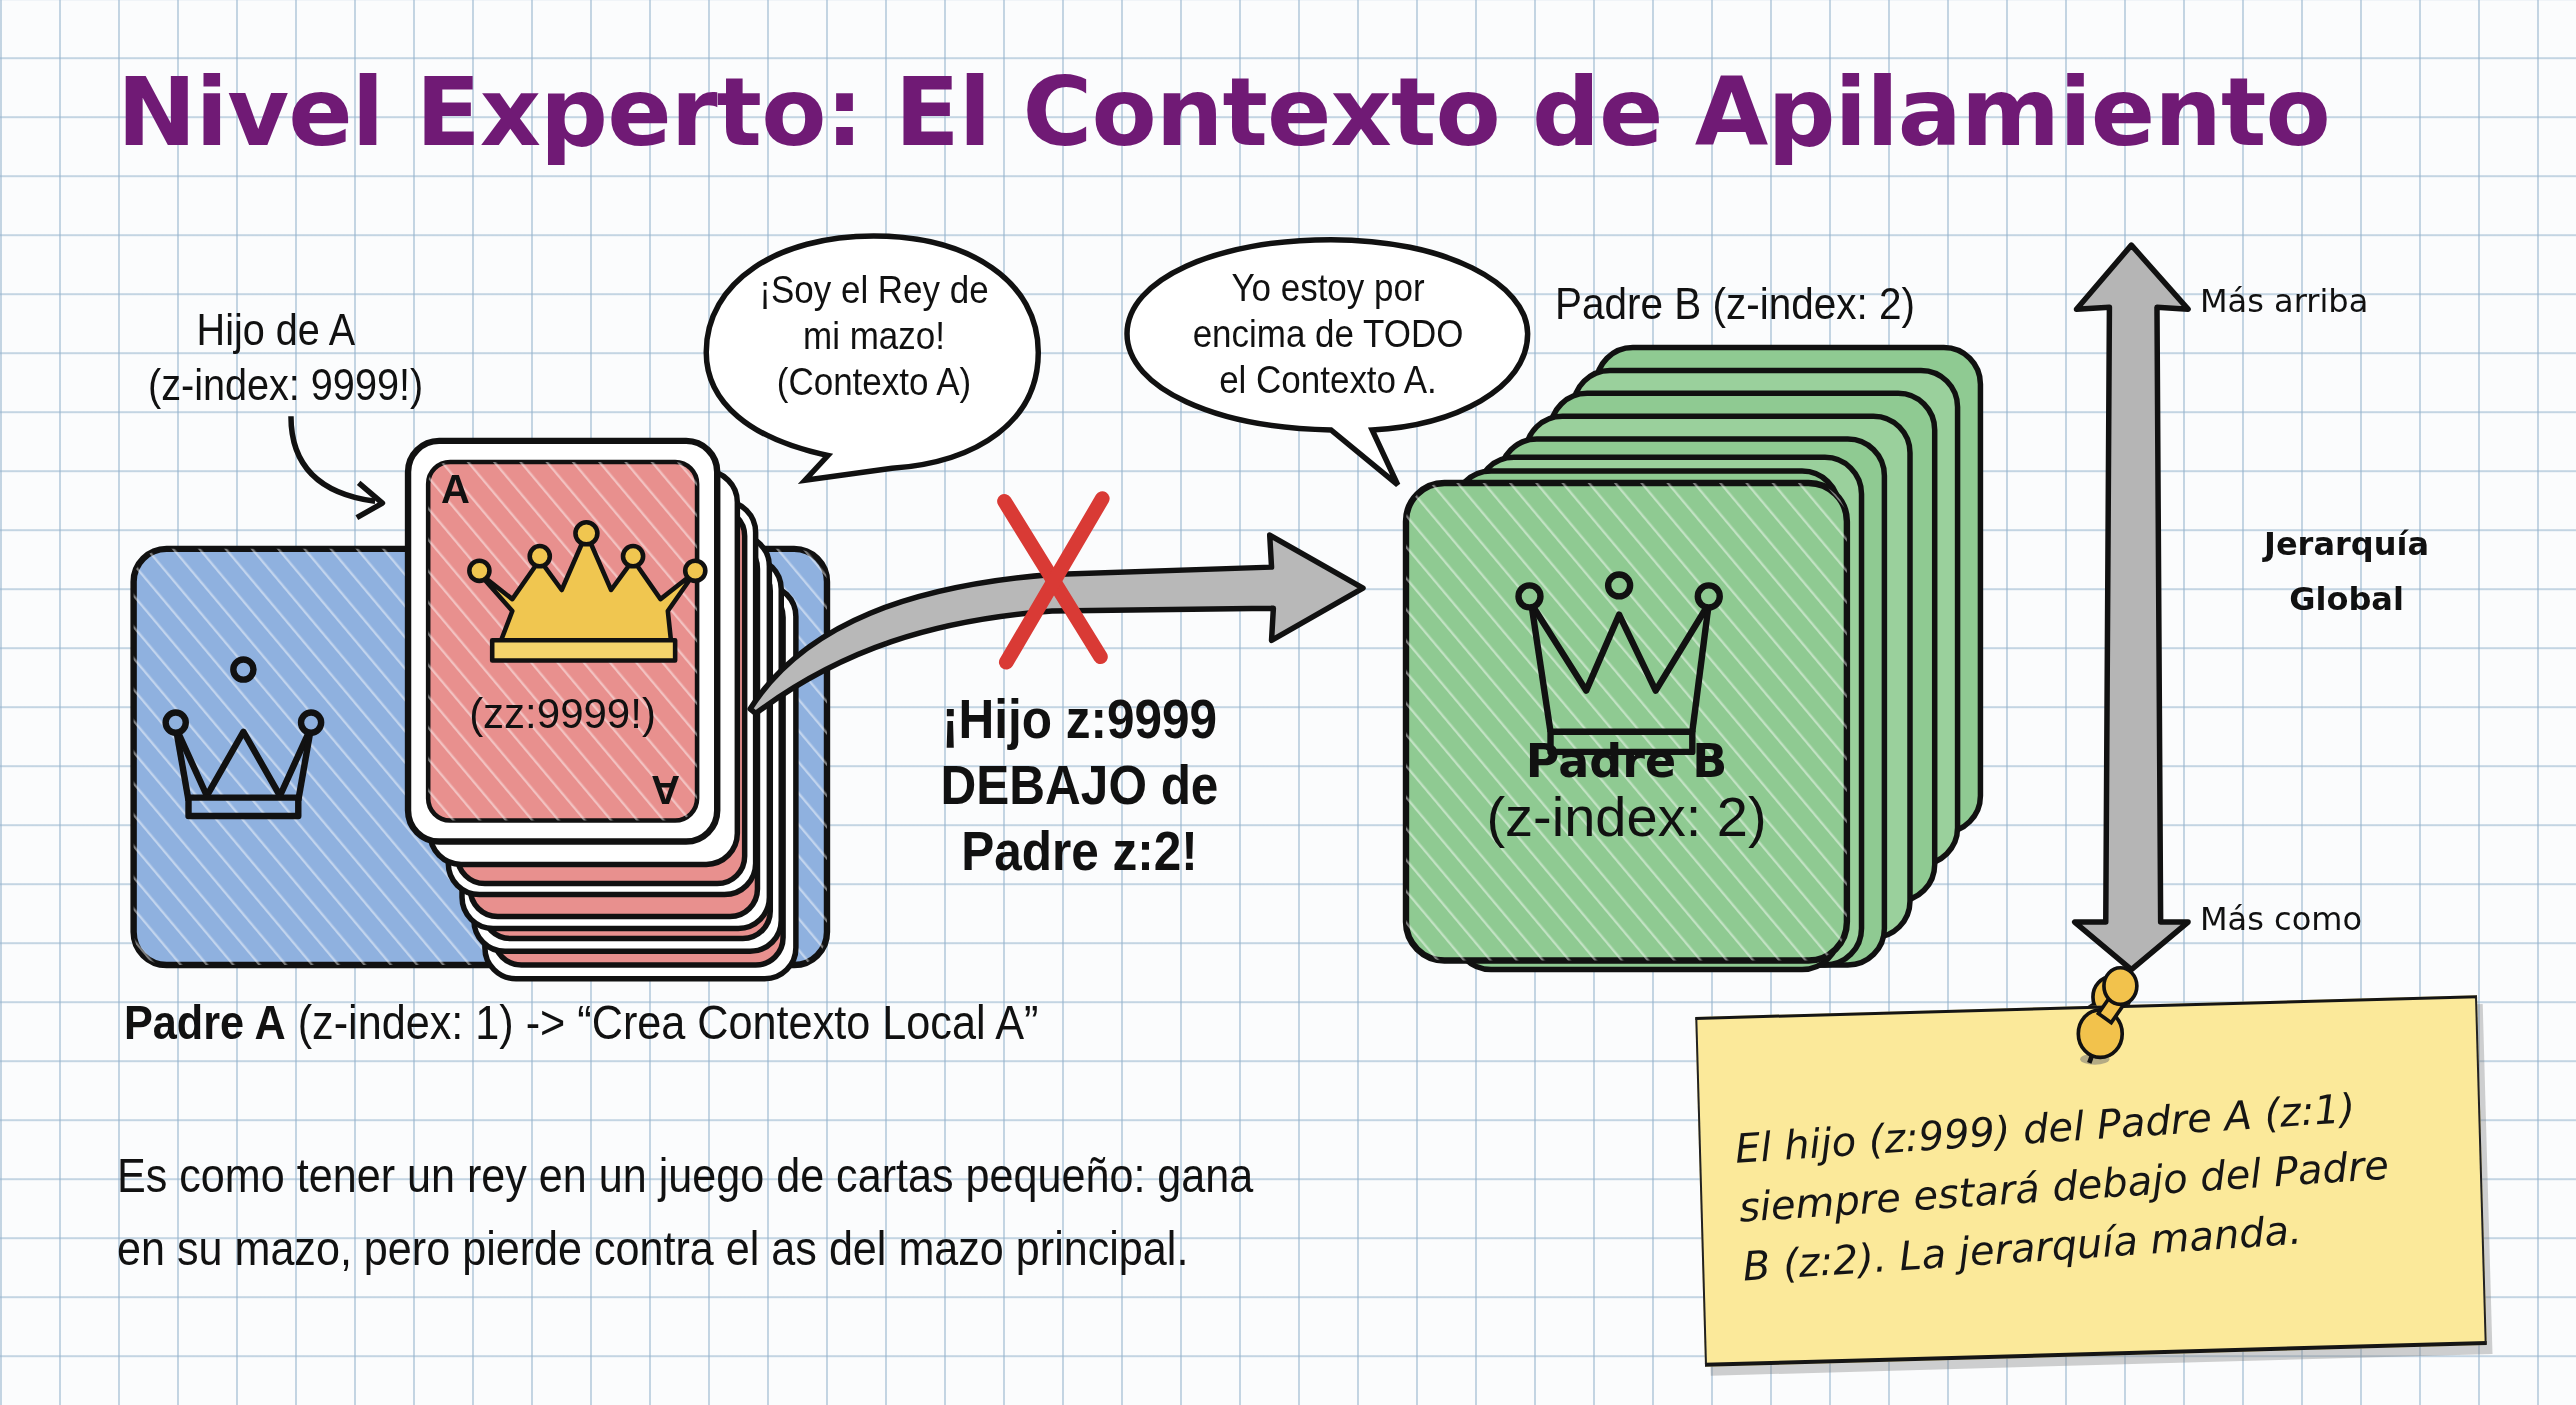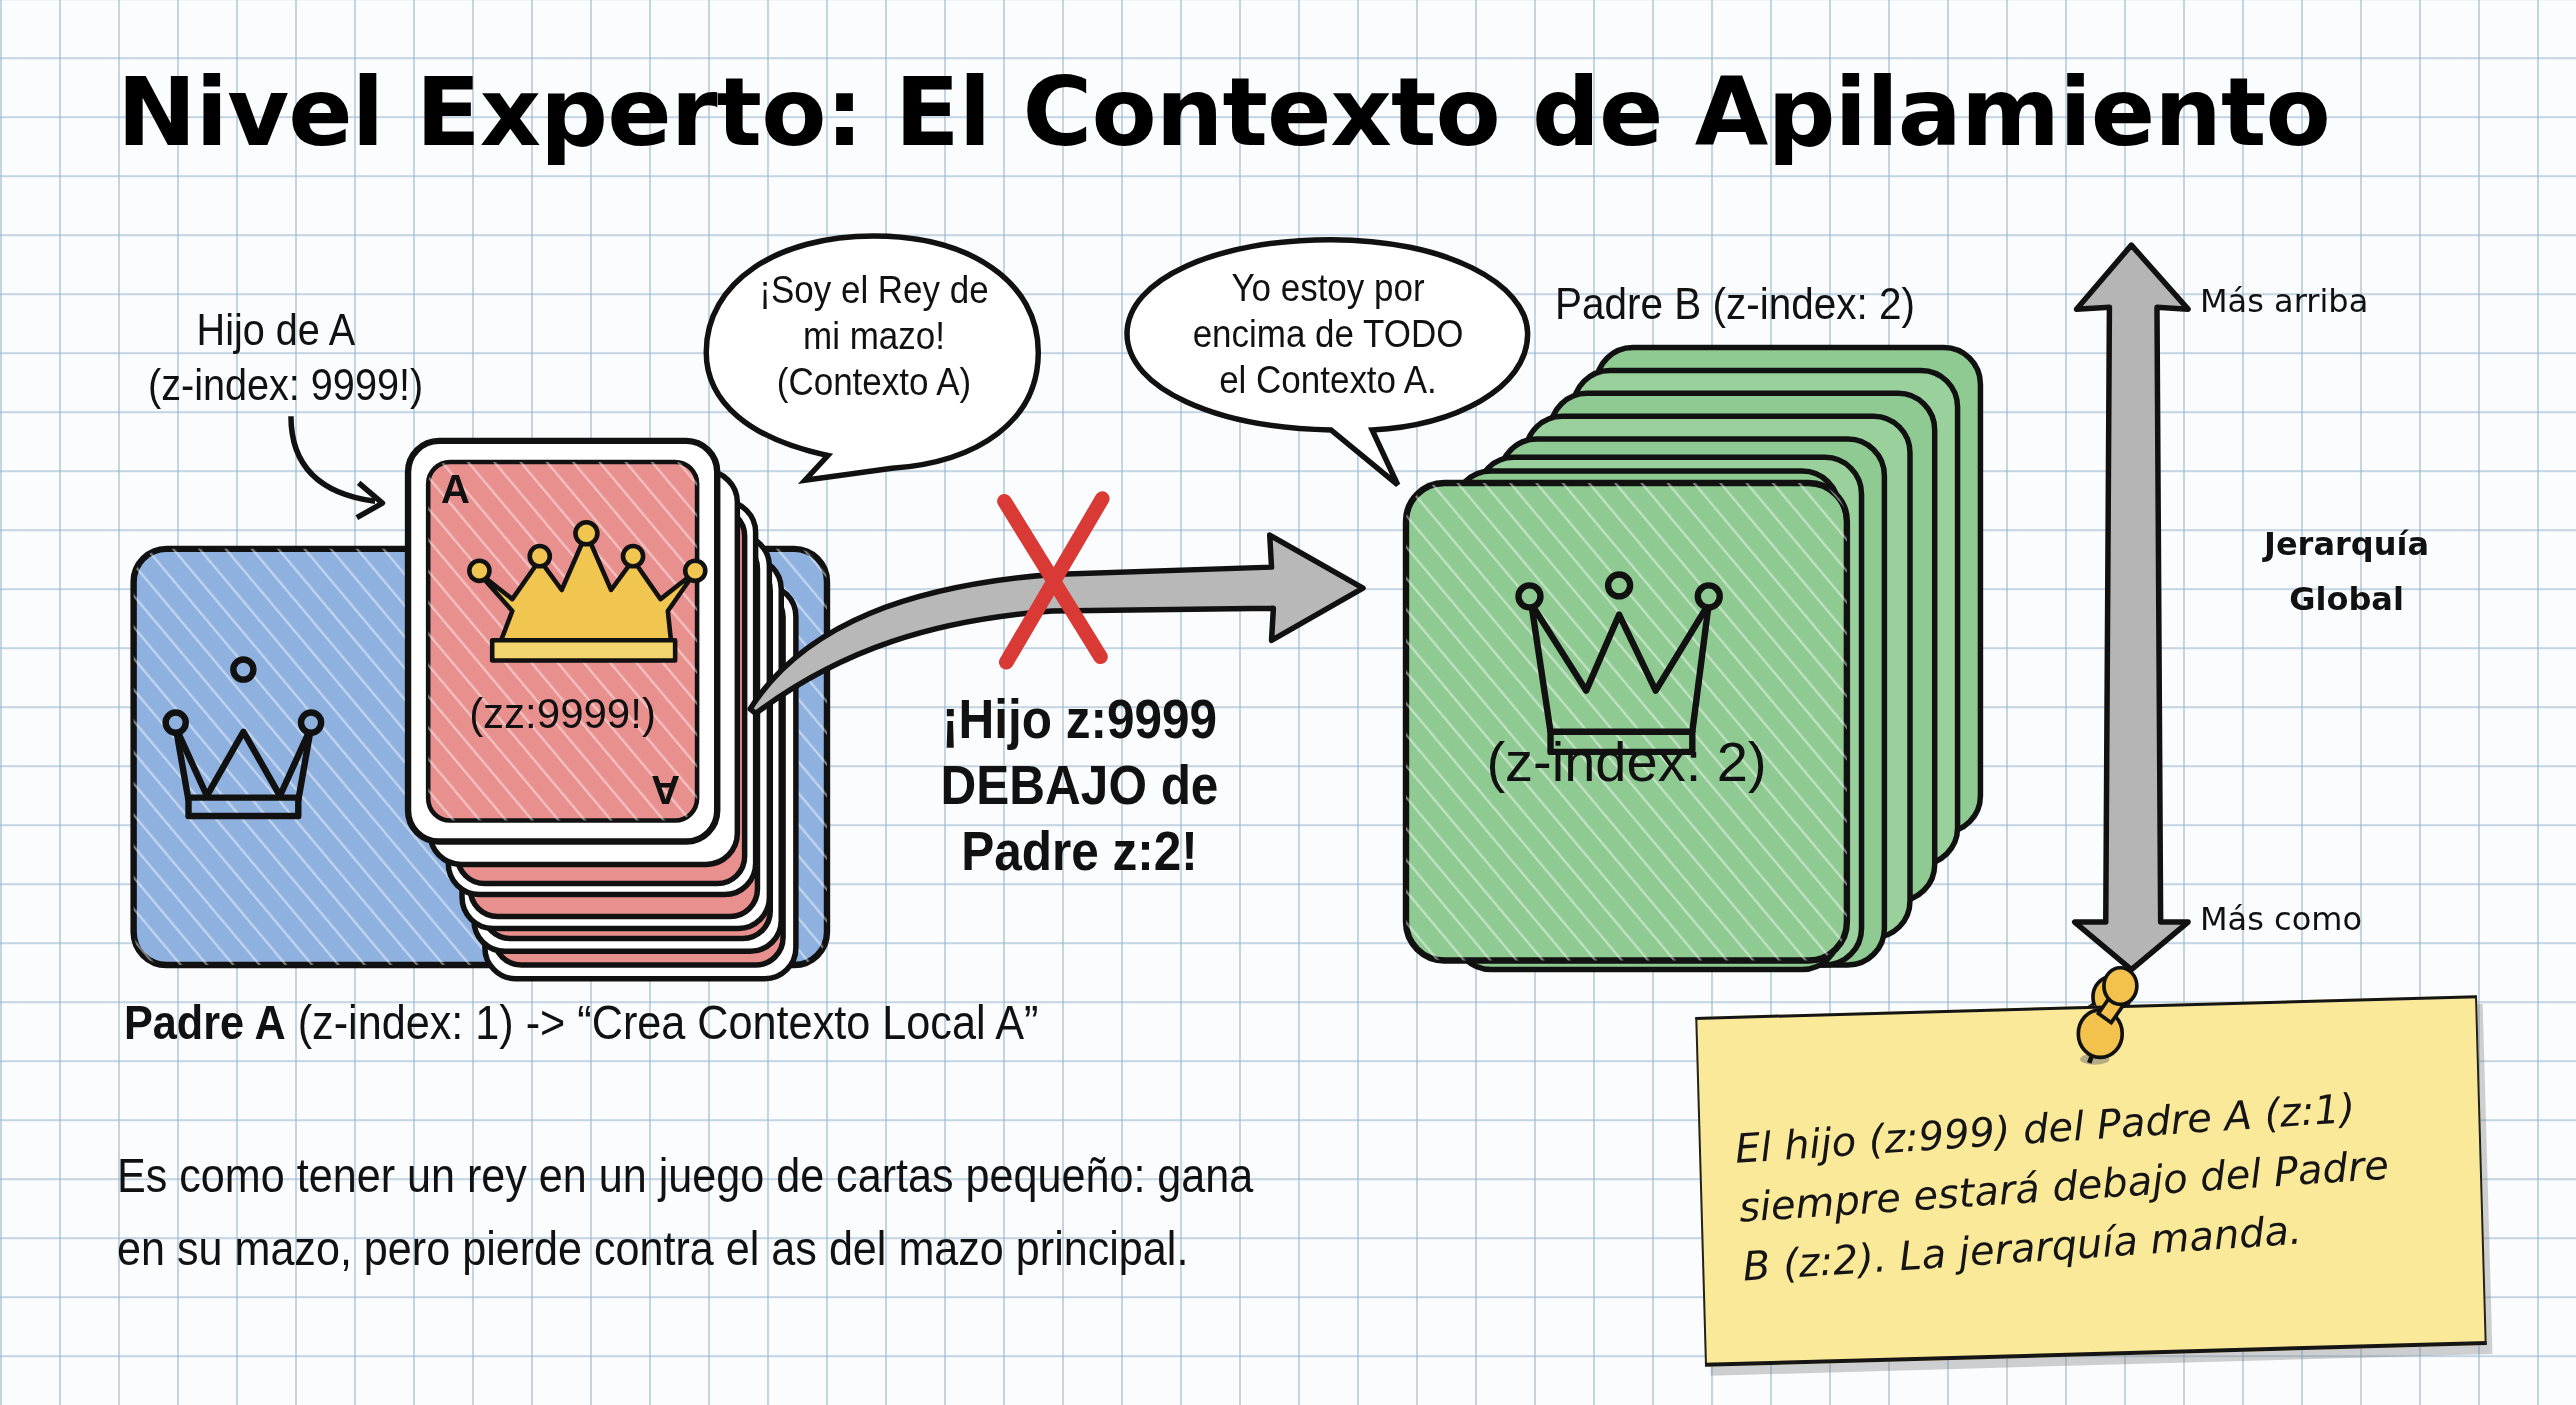--- a/index.html
+++ b/index.html
@@ -12,21 +12,21 @@
       background-size: 59px 59px;
       background-position: 0 -1.8px;
       font-family: "Liberation Sans", "DejaVu Sans", sans-serif;
       color: #111;
     }
     .abs { position: absolute; }
     .title {
       left: 117px; top: 57px;
       font-family: "DejaVu Sans", sans-serif;
       font-weight: bold; font-size: 95px; letter-spacing: -0.9px;
-      color: #000000; white-space: nowrap;
+      color: #701a75; white-space: nowrap;
     }
     .label { font-size: 44px; line-height: 55px; white-space: nowrap; }
     .center { text-align: center; }
     .bold { font-weight: bold; }
     svg.layer { position: absolute; left: 0; top: 0; overflow: visible; }
     .bubble-text {
       font-size: 38px; line-height: 46px; text-align: center; white-space: nowrap;
       transform: scaleX(0.92);
     }
     .mid-text {
@@ -192,20 +192,21 @@
 
 <div class="abs label" style="left:1555px; top:276px; transform:scaleX(0.92); transform-origin:left center;">Padre B (z-index: 2)</div>
 
 <div class="abs mid-text" style="left:878px; top:686px; width:403px;">
   <div>¡Hijo z:9999</div>
   <div>DEBAJO de</div>
   <div>Padre z:2!</div>
 </div>
 
 <div class="abs card-text" style="left:1406px; top:734px; width:441px;">
+  <div class="bold" style="font-family:'DejaVu Sans', sans-serif; font-size:46px;">Padre B</div>
   <div style="font-size:56px;">(z-index: 2)</div>
 </div>
 
 <div class="abs hier" style="left:2200px; top:274px;">Más arriba</div>
 <div class="abs hier" style="left:2150px; top:517px; width:393px;">
   <div class="bold">Jerarquía</div>
   <div class="bold">Global</div>
 </div>
 <div class="abs hier" style="left:2200px; top:892px;">Más como</div>
 

